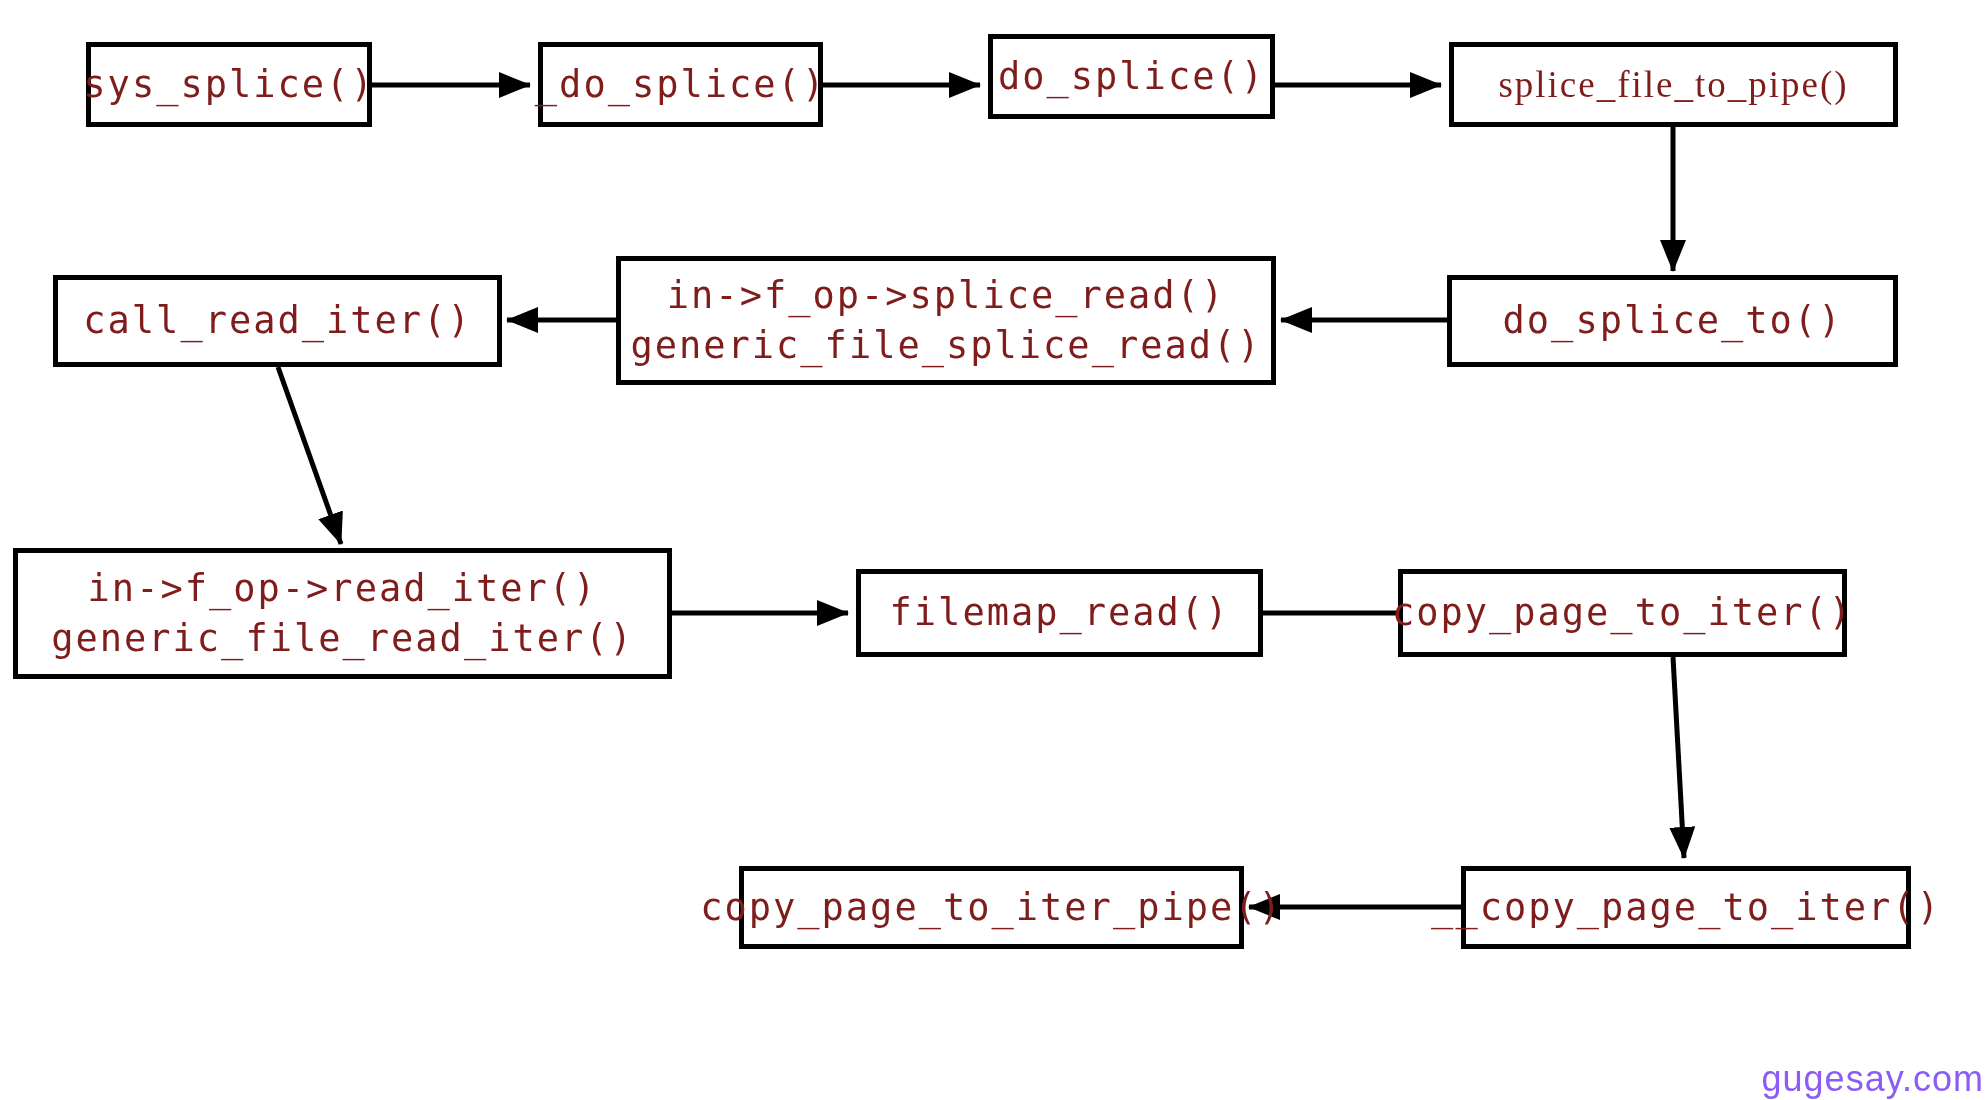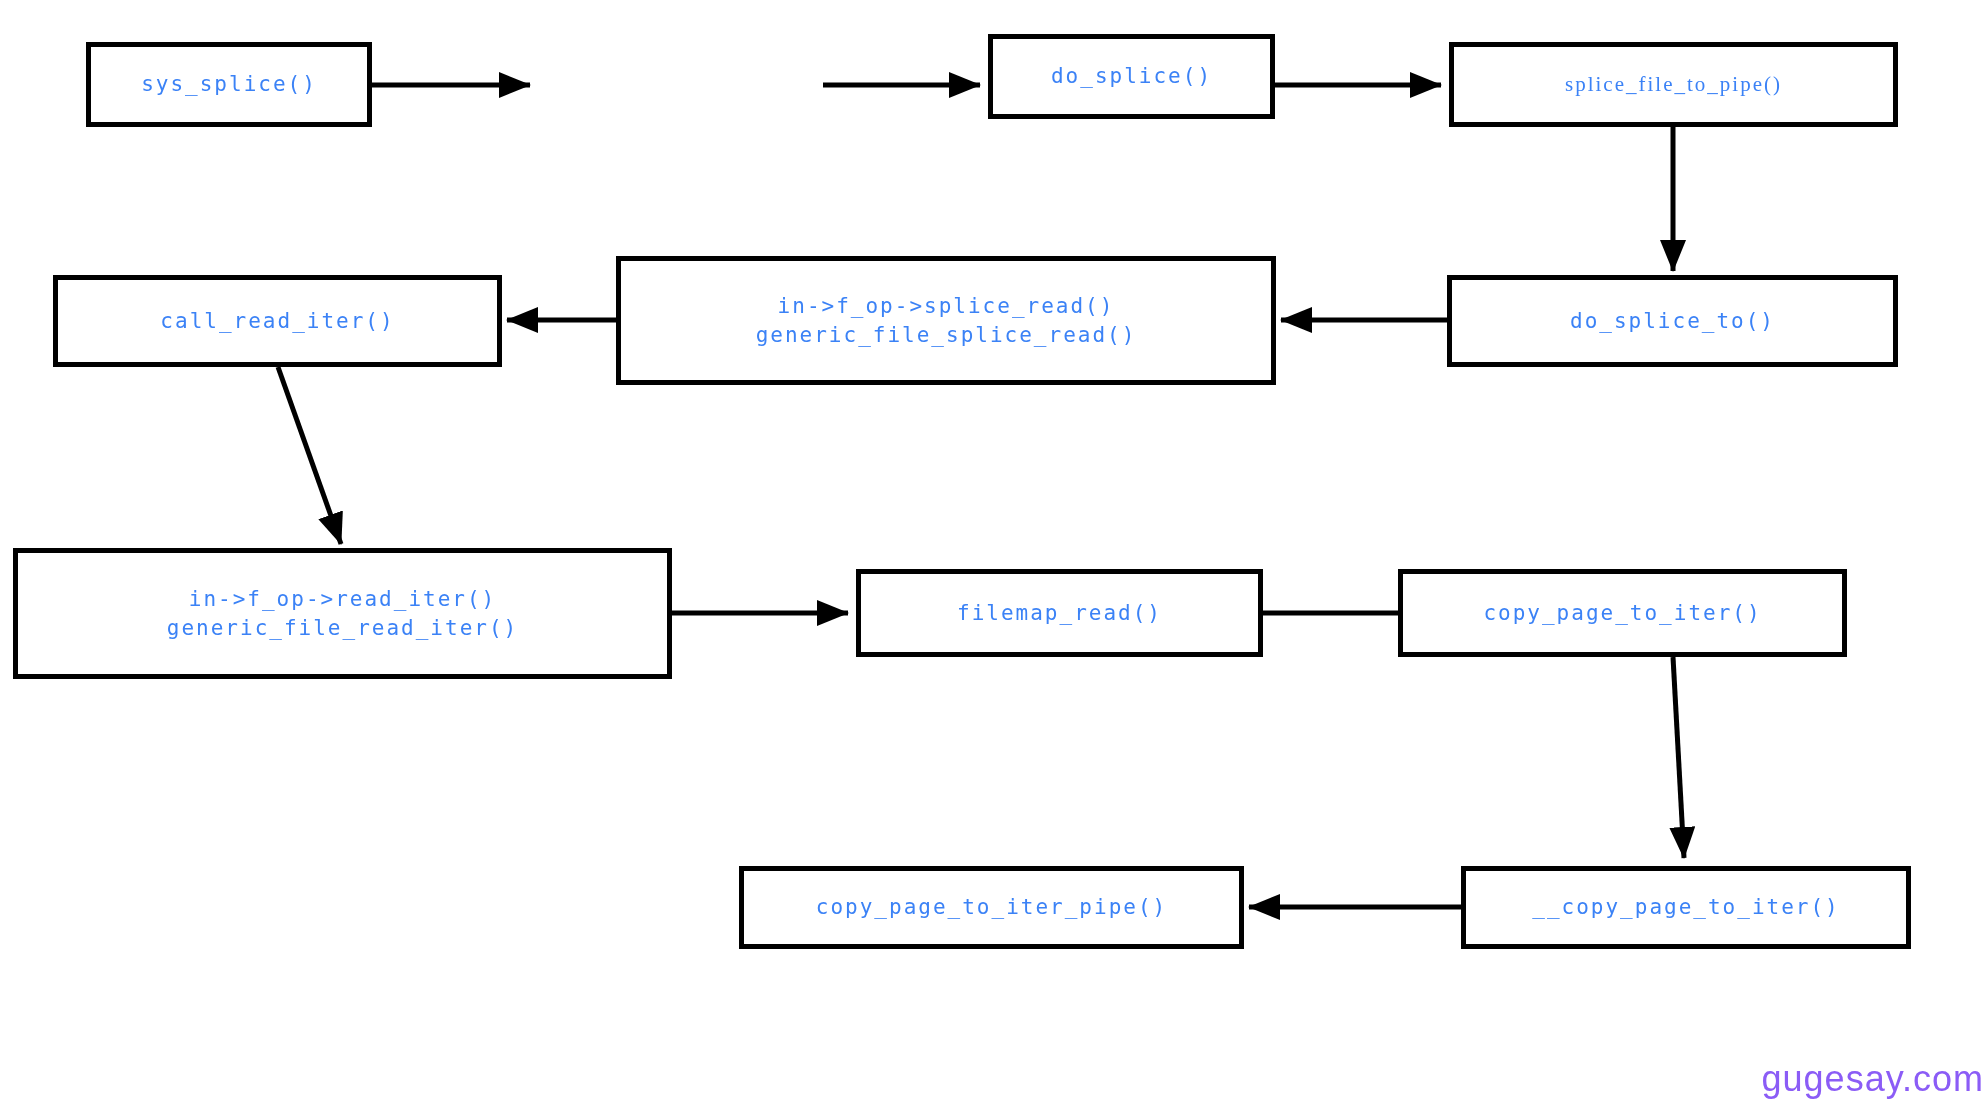--- a/index.html
+++ b/index.html
@@ -24,22 +24,22 @@
   }
   .node {
     position: absolute;
     box-sizing: border-box;
     border: 5px solid #000000;
     background: #ffffff;
     display: flex;
     align-items: center;
     justify-content: center;
     text-align: center;
-    color: #3b82f6;
-    font-size: 21px;
+    color: #7f1d1d;
+    font-size: 37px;
     letter-spacing: 2px;
     line-height: 1.35;
     white-space: pre-line;
   }
   .watermark {
     position: absolute;
     right: 4px;
     bottom: 0px;
     font-family: "Liberation Sans", sans-serif;
     font-size: 36px;
@@ -70,20 +70,21 @@
       <line x1="278" y1="367" x2="341" y2="544" marker-end="url(#arrow)"></line>
       <line x1="672" y1="613" x2="848" y2="613" marker-end="url(#arrow)"></line>
       <line x1="1263" y1="613" x2="1441" y2="613" marker-end="url(#arrow)"></line>
       <line x1="1673" y1="657" x2="1684" y2="858" marker-end="url(#arrow)"></line>
       <line x1="1461" y1="907" x2="1249" y2="907" marker-end="url(#arrow)"></line>
     </g>
   </svg>
 
   <div class="node" style="left:86px;   top:42px;  width:286px; height:85px;">sys_splice()</div>
 
+  <div class="node" style="left:538px;  top:42px;  width:285px; height:85px;">_do_splice()</div>
 
   <div class="node" style="left:988px;  top:34px;  width:287px; height:85px;">do_splice()</div>
 
   <div class="node" style="left:1449px; top:42px;  width:449px; height:85px;font-family:Liberation Serif, serif;">splice_file_to_pipe()</div>
 
   <div class="node" style="left:1447px; top:275px; width:451px; height:92px;">do_splice_to()</div>
 
   <div class="node" style="left:616px;  top:256px; width:660px; height:129px;">in-&gt;f_op-&gt;splice_read()
 generic_file_splice_read()</div>
 

